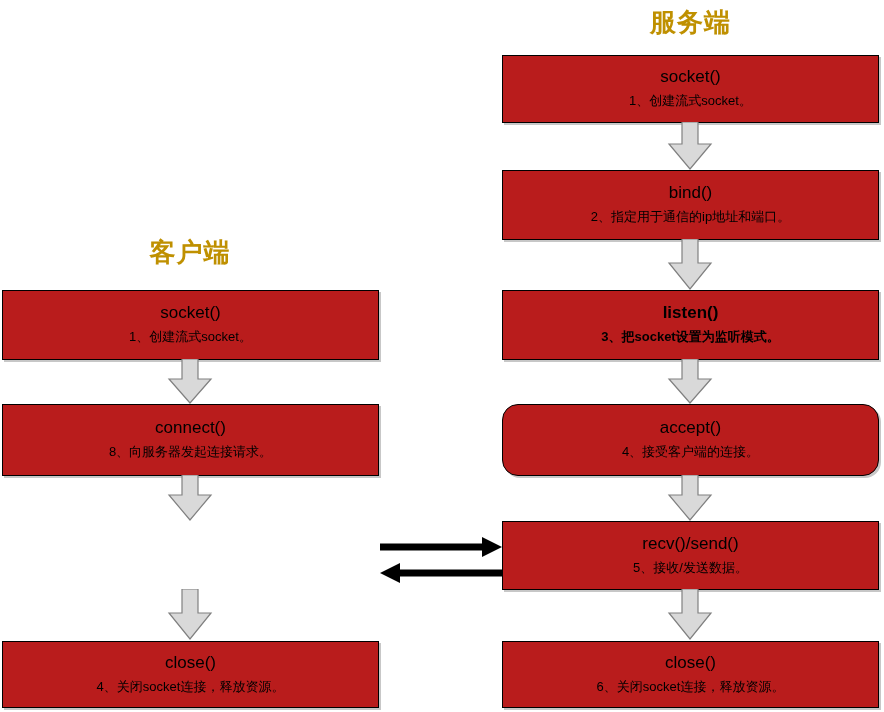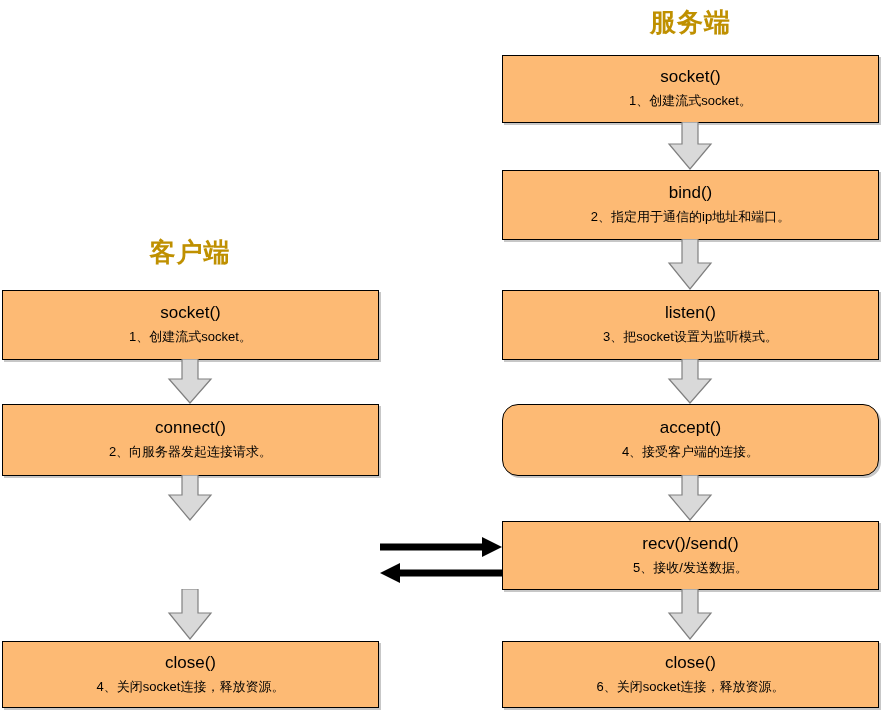--- a/index.html
+++ b/index.html
@@ -38,21 +38,21 @@
     width: 380px;
   }
   .title-server {
     left: 502px;
     top: 7px;
     width: 377px;
   }
   .proc-box {
     position: absolute;
     box-sizing: border-box;
-    background: #fdba74;
+    background: #b91c1c;
     border: 1px solid #000000;
     box-shadow: 2px 2px 0 0 rgba(0,0,0,0.22);
     display: flex;
     flex-direction: column;
     align-items: center;
     justify-content: center;
     text-align: center;
     padding: 2px 6px;
   }
   .box-fn {
@@ -87,21 +87,21 @@
     <div class="box-fn">socket()</div>
     <div class="box-desc">1、创建流式socket。</div>
   </div>
 
   <svg class="block-arrow" style="left:164px; top:359px;" width="52" height="46" viewBox="0 0 52 46">
     <polygon points="18,0 34,0 34,20 47,20 26,44 5,20 18,20" fill="#d9d9d9" stroke="#808080" stroke-width="1.2"></polygon>
   </svg>
 
   <div class="proc-box col-left" style="top:404px; height:72px;">
     <div class="box-fn">connect()</div>
-    <div class="box-desc">2、向服务器发起连接请求。</div>
+    <div class="box-desc">8、向服务器发起连接请求。</div>
   </div>
 
   <svg class="block-arrow" style="left:164px; top:475px;" width="52" height="47" viewBox="0 0 52 47">
     <polygon points="18,0 34,0 34,20 47,20 26,45 5,20 18,20" fill="#d9d9d9" stroke="#808080" stroke-width="1.2"></polygon>
   </svg>
 
 
   <svg class="block-arrow" style="left:164px; top:589px;" width="52" height="52" viewBox="0 0 52 52">
     <polygon points="18,0 34,0 34,24 47,24 26,50 5,24 18,24" fill="#d9d9d9" stroke="#808080" stroke-width="1.2"></polygon>
   </svg>
@@ -124,21 +124,21 @@
 
   <div class="proc-box col-right" style="top:170px; height:70px;">
     <div class="box-fn">bind()</div>
     <div class="box-desc">2、指定用于通信的ip地址和端口。</div>
   </div>
 
   <svg class="block-arrow" style="left:664px; top:239px;" width="52" height="52" viewBox="0 0 52 52">
     <polygon points="18,0 34,0 34,24 47,24 26,50 5,24 18,24" fill="#d9d9d9" stroke="#808080" stroke-width="1.2"></polygon>
   </svg>
 
-  <div class="proc-box col-right" style="top:290px; height:70px;">
+  <div class="proc-box col-right" style="top:290px; height:70px;font-weight:bold;">
     <div class="box-fn">listen()</div>
     <div class="box-desc">3、把socket设置为监听模式。</div>
   </div>
 
   <svg class="block-arrow" style="left:664px; top:359px;" width="52" height="46" viewBox="0 0 52 46">
     <polygon points="18,0 34,0 34,20 47,20 26,44 5,20 18,20" fill="#d9d9d9" stroke="#808080" stroke-width="1.2"></polygon>
   </svg>
 
   <div class="proc-box col-right" style="top:404px; height:72px;border-radius:16px;">
     <div class="box-fn">accept()</div>

